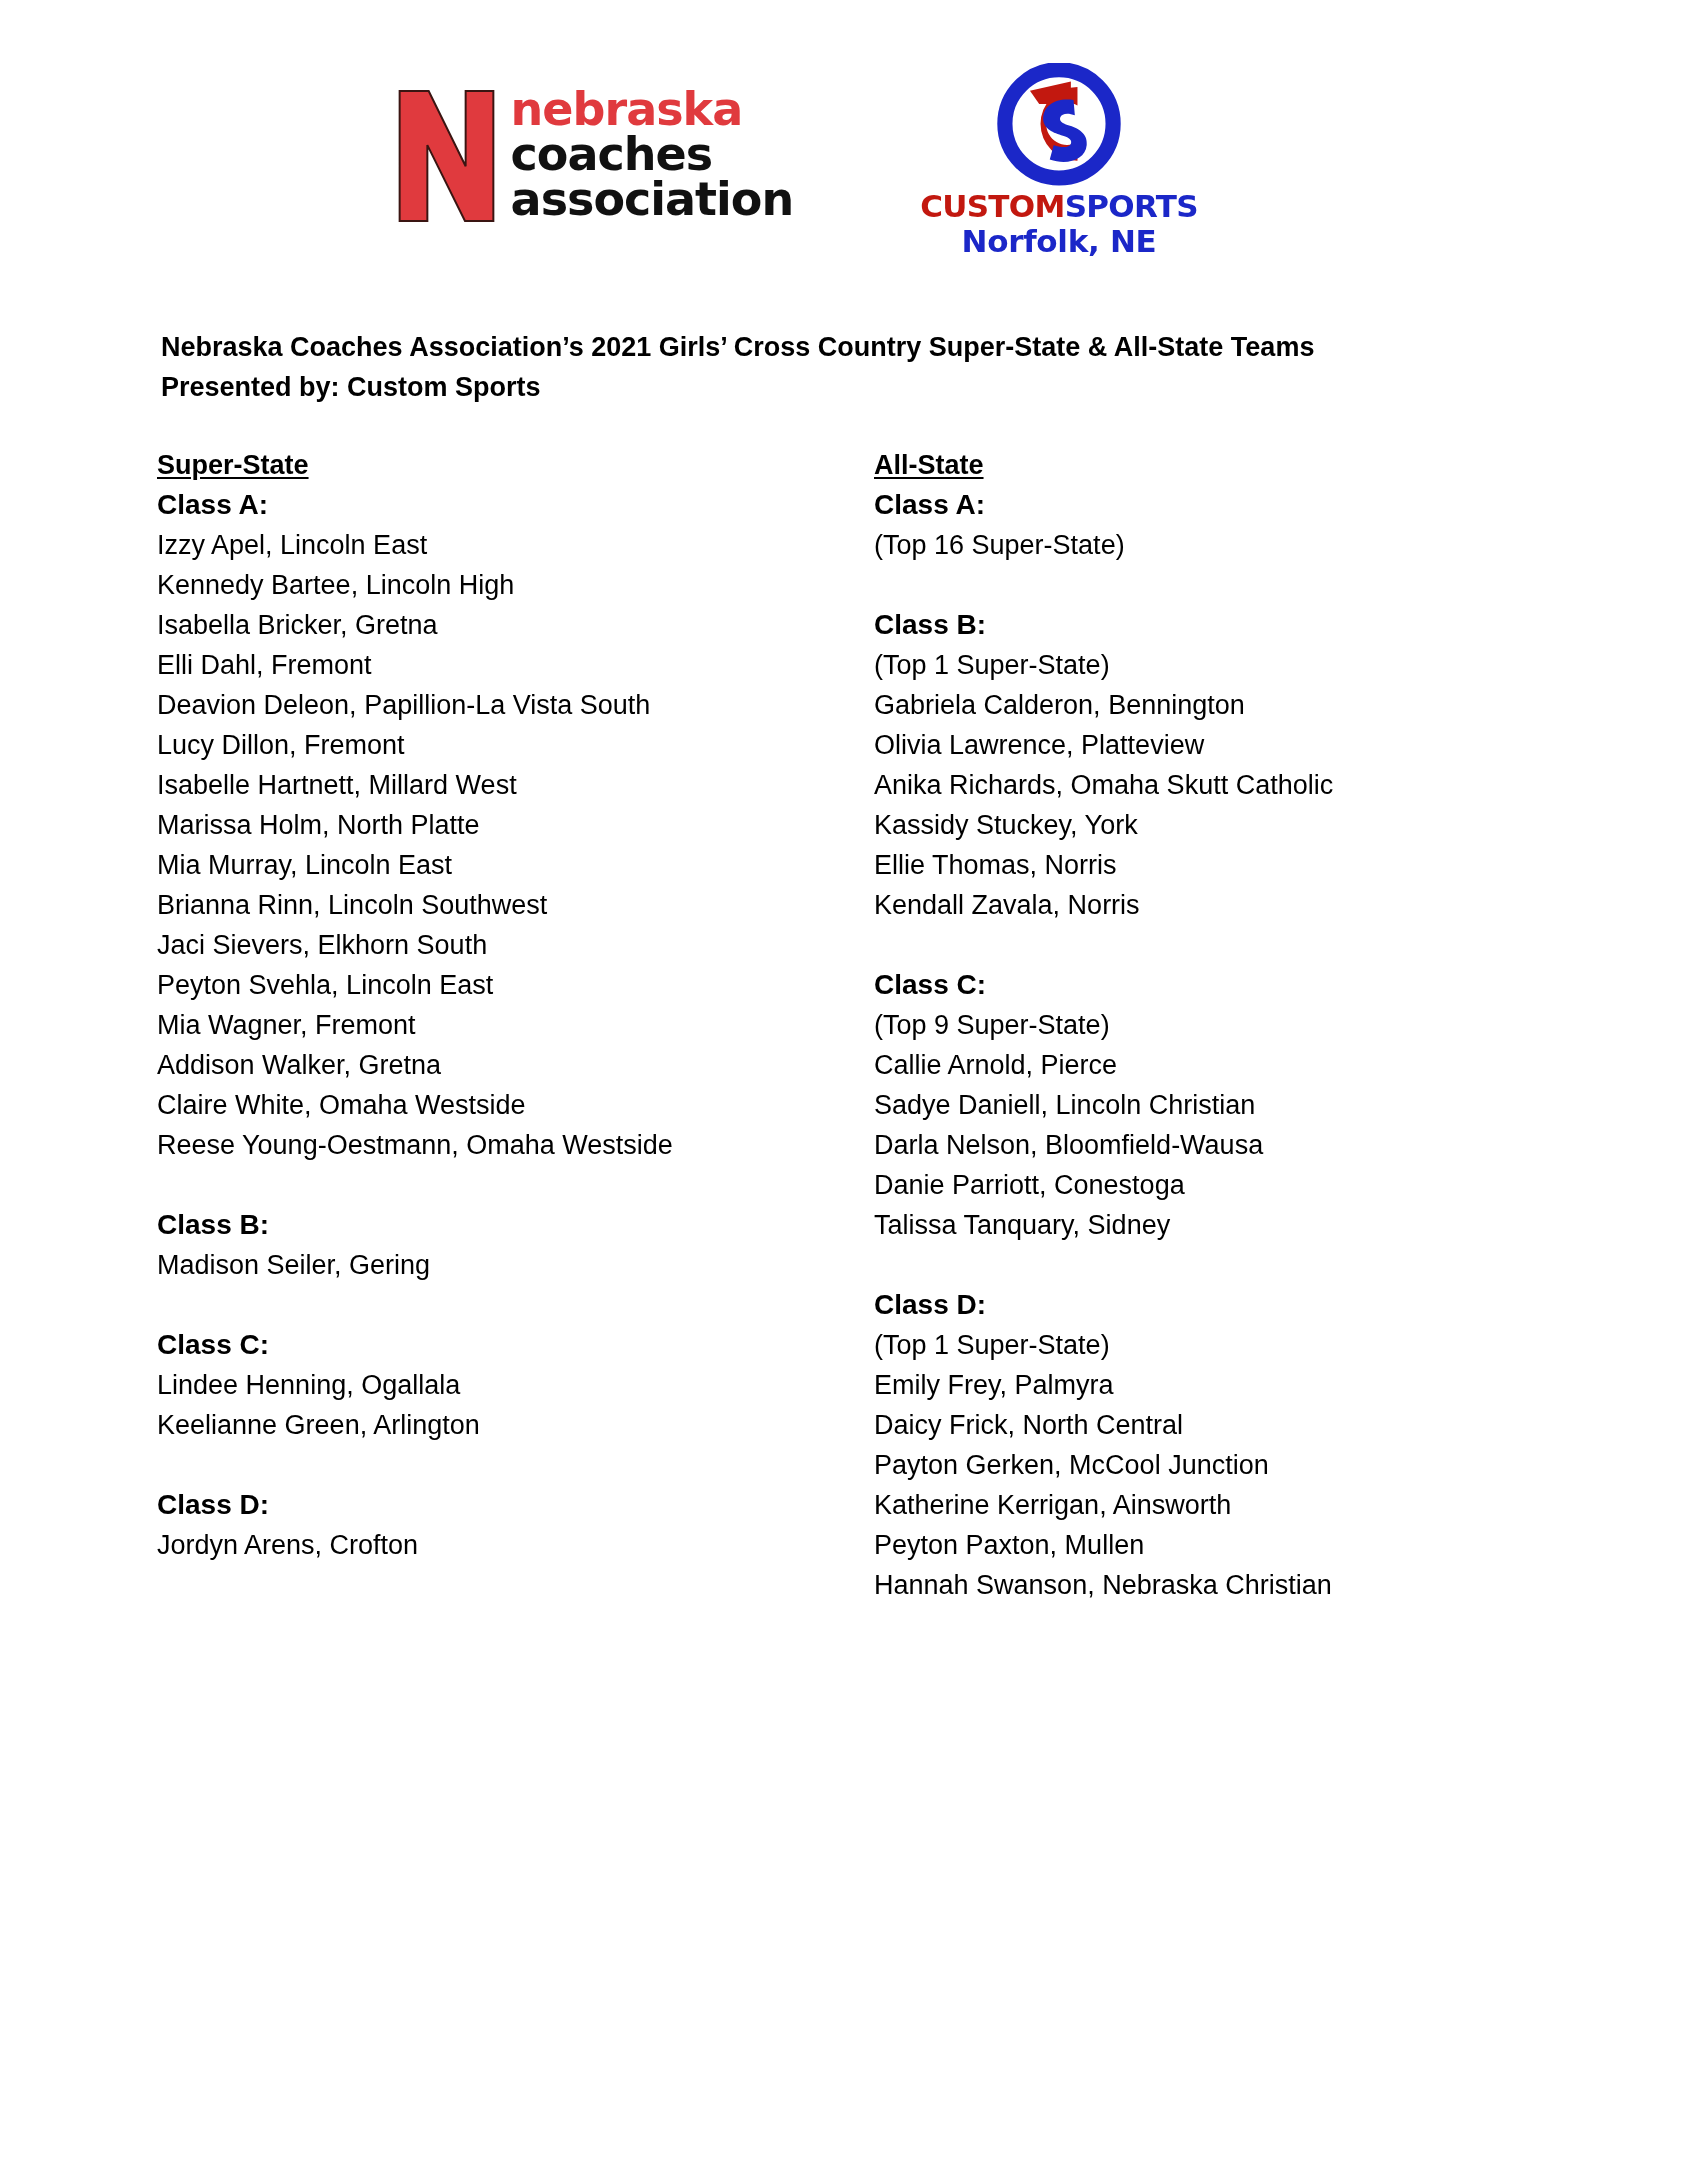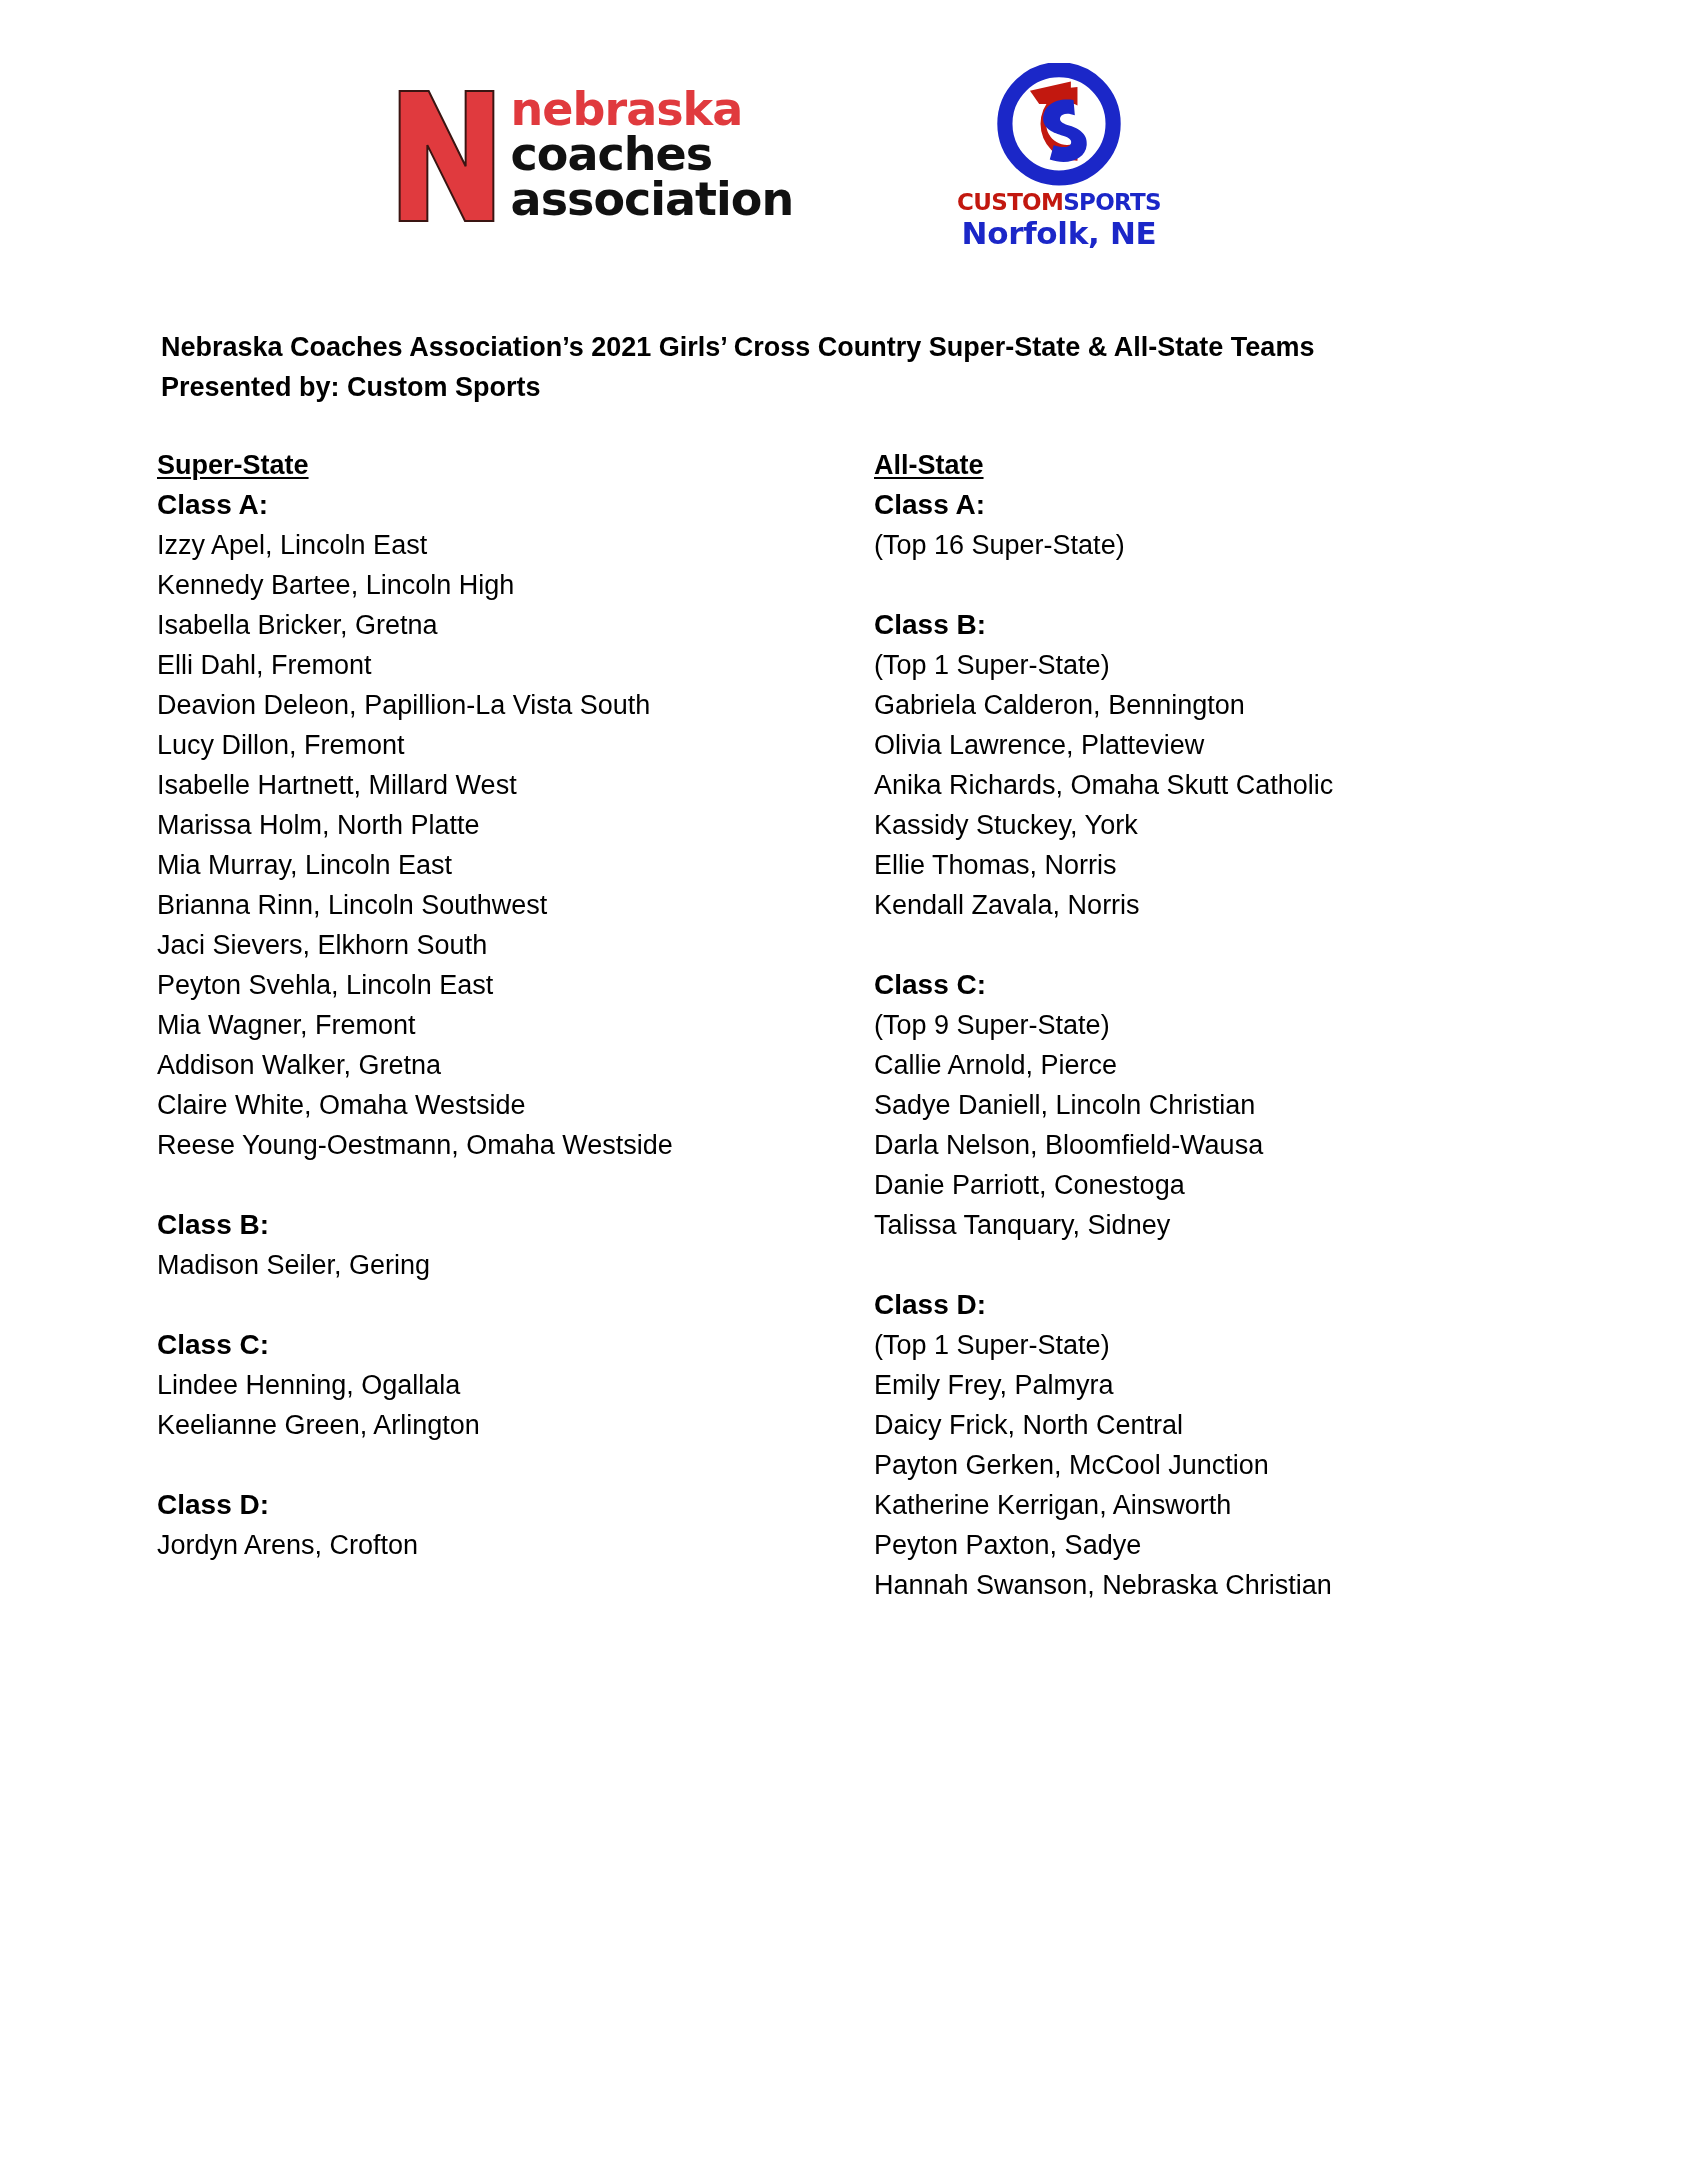--- a/index.html
+++ b/index.html
@@ -71,21 +71,21 @@
   .cs-mark {
     width: 132px;
     height: 127px;
     margin: 0 auto 1.3px auto;
     position: relative;
   }
   .cs-mark svg { display: block; }
   .cs-wordmark {
     font-family: "DejaVu Sans", sans-serif;
     font-weight: 700;
-    font-size: 23px;
+    font-size: 31px;
     letter-spacing: -0.7px;
     line-height: 1;
     white-space: nowrap;
   }
   .cs-red  { color: #c2180f; }
   .cs-blue { color: #1b27c8; }
   .cs-city {
     font-family: "DejaVu Sans", sans-serif;
     font-weight: 700;
     font-size: 31px;
@@ -247,19 +247,19 @@
         <div class="entry">Darla Nelson, Bloomfield-Wausa</div>
         <div class="entry">Danie Parriott, Conestoga</div>
         <div class="entry">Talissa Tanquary, Sidney</div>
         <div class="spacer"></div>
         <div class="class-head">Class D:</div>
         <div class="entry">(Top 1 Super-State)</div>
         <div class="entry">Emily Frey, Palmyra</div>
         <div class="entry">Daicy Frick, North Central</div>
         <div class="entry">Payton Gerken, McCool Junction</div>
         <div class="entry">Katherine Kerrigan, Ainsworth</div>
-        <div class="entry">Peyton Paxton, Sadye</div>
+        <div class="entry">Peyton Paxton, Mullen</div>
         <div class="entry">Hannah Swanson, Nebraska Christian</div>
       </div>
   </div>
 
 </div>
 
 
 </body></html>

